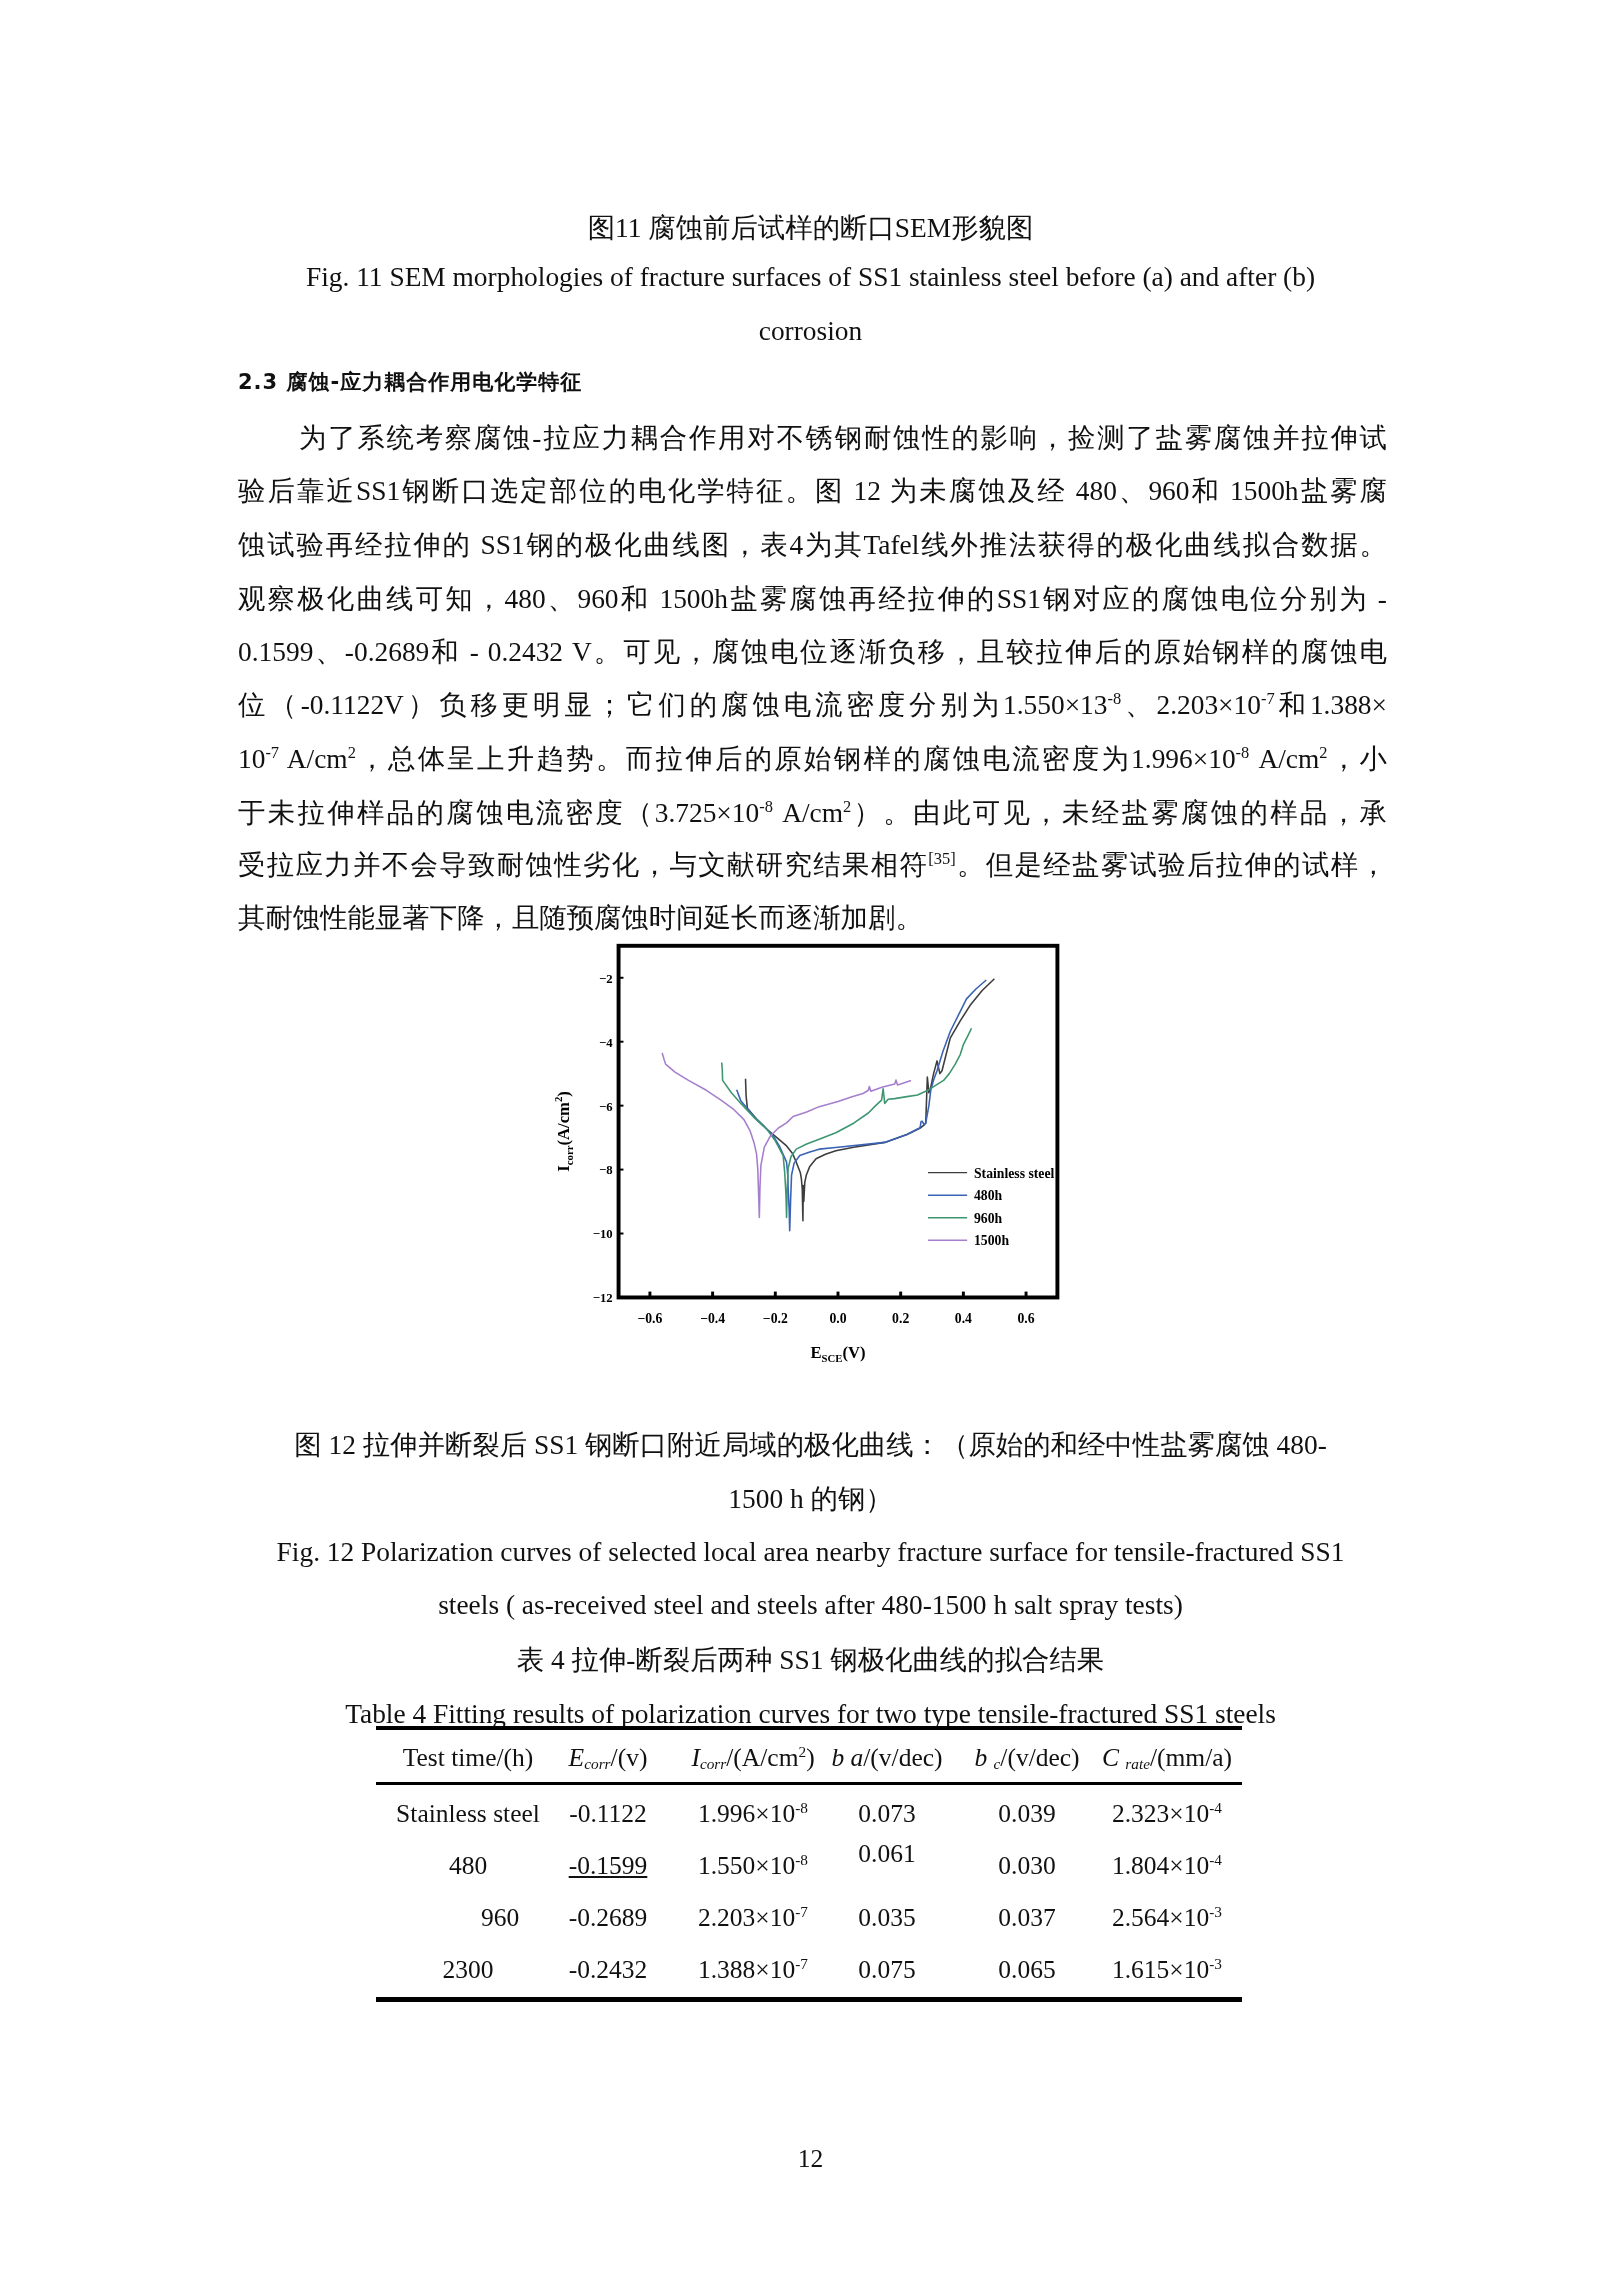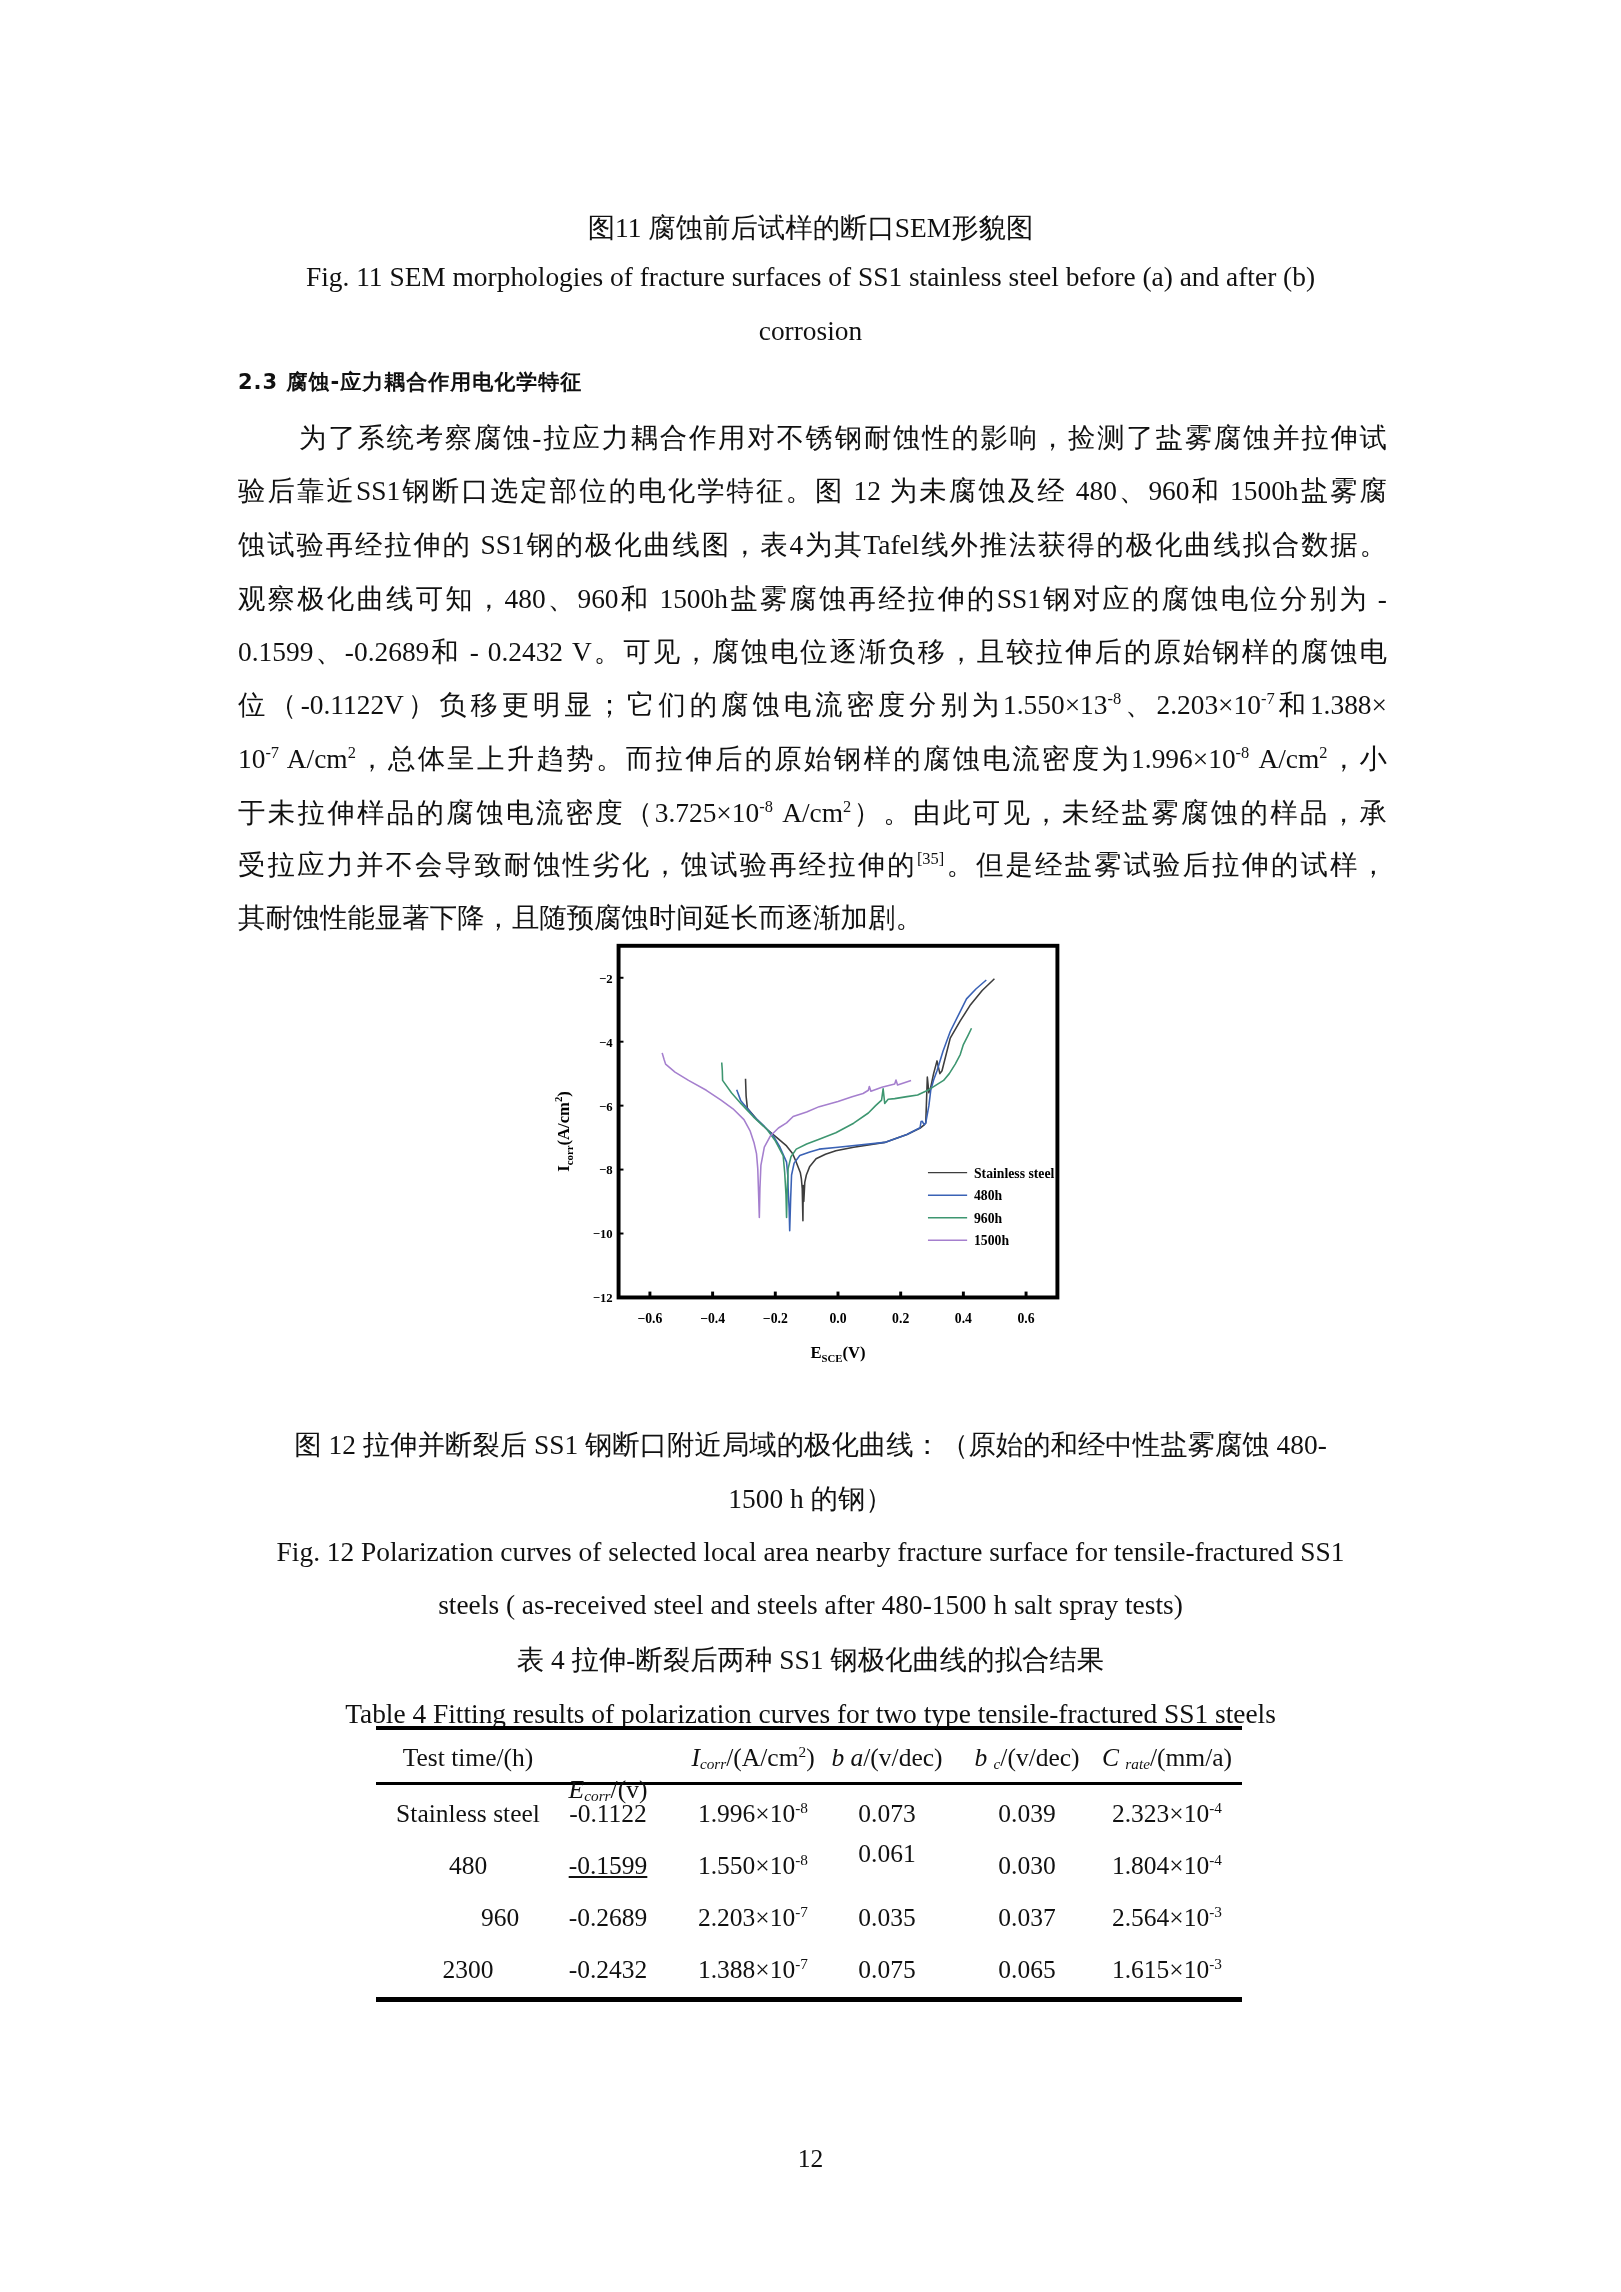--- a/index.html
+++ b/index.html
@@ -40,21 +40,21 @@
   <div class="para-line" style="top:689px;">
     <span>位（-0.1122V）负移更明显；它们的腐蚀电流密度分别为1.550×13</span><sup>-8</sup><span>、2.203×10</span><sup>-7</sup><span>和1.388×</span>
   </div>
   <div class="para-line" style="top:743px;">
     <span>10</span><sup>-7</sup><span> A/cm</span><sup>2</sup><span>，总体呈上升趋势。而拉伸后的原始钢样的腐蚀电流密度为1.996×10</span><sup>-8</sup><span> A/cm</span><sup>2</sup><span>，小</span>
   </div>
   <div class="para-line" style="top:797px;">
     <span>于未拉伸样品的腐蚀电流密度（3.725×10</span><sup>-8</sup><span> A/cm</span><sup>2</sup><span>）。由此可见，未经盐雾腐蚀的样品，承</span>
   </div>
   <div class="para-line" style="top:849px;">
-    <span>受拉应力并不会导致耐蚀性劣化，蚀试验再经拉伸的</span><sup>[35]</sup><span>。但是经盐雾试验后拉伸的试样，</span>
+    <span>受拉应力并不会导致耐蚀性劣化，与文献研究结果相符</span><sup>[35]</sup><span>。但是经盐雾试验后拉伸的试样，</span>
   </div>
   <div class="para-line last" style="top:902px;">其耐蚀性能显著下降，且随预腐蚀时间延长而逐渐加剧。</div>
 </div>
 
 <svg id="chart" width="529" height="431" xmlns="http://www.w3.org/2000/svg" viewBox="0 0 540 440">
   <g id="series-layer">
       <polyline points="200.6,145.8 201.2,163.4 202.5,175.8 211.8,186.9 222.4,197.3 232.6,205.8 242.5,214.3 248.6,222.1 252.4,230.9 256.6,241.7 257.6,247.6 258.5,258.0 259.2,290.7 259.5,254.8 260.1,271.1 261.1,251.5 262.7,244.0 266.2,235.2 272.6,227.4 282.2,222.8 292.8,219.2 311.0,215.6 342.7,210.7 365.4,202.6 379.5,195.7 383.0,192.8 384.6,190.8 386.2,144.1 387.8,160.1 389.7,154.3 392.6,140.5 396.1,127.5 399.0,140.5 401.2,137.6 409.6,104.3 419.8,86.7 429.7,71.0 442.2,55.7 454.7,43.6" fill="none" stroke="#3d3d3d" stroke-width="1.6" stroke-linejoin="round"></polyline>
       <polyline points="191.6,156.9 195.8,168.3 209.2,184.3 219.8,194.4 229.1,204.2 235.8,215.6 242.5,230.9 243.8,245.0 244.1,257.4 245.1,277.6 245.7,300.8 246.7,267.8 247.6,244.0 250.2,231.9 256.0,224.1 266.2,220.5 275.8,217.6 295.0,215.6 342.7,210.7 365.4,202.6 378.8,195.7 379.8,189.5 381.1,189.2 383.0,192.8 384.6,190.8 387.8,173.2 389.7,157.5 392.6,147.1 396.1,137.6 402.2,117.7 409.6,97.5 418.2,80.2 426.2,64.2 435.8,54.1 446.4,44.9" fill="none" stroke="#3a62b5" stroke-width="1.6" stroke-linejoin="round"></polyline>
       <polyline points="176.3,129.1 176.9,137.3 177.2,147.4 186.2,160.1 195.8,170.9 208.6,184.6 222.4,197.3 231.0,209.1 239.0,224.1 240.6,241.7 241.9,264.2 242.5,287.4 243.2,258.0 244.1,237.5 247.0,225.4 252.4,217.6 263.0,212.3 275.8,207.4 292.8,200.9 311.0,191.1 326.0,180.7 333.4,173.2 339.5,167.6 341.1,155.9 342.7,170.9 346.2,166.7 352.9,166.0 365.4,164.0 376.3,162.4 387.8,156.9 402.8,147.4 408.6,140.5 414.7,130.8 419.8,121.0 423.0,110.8 427.8,101.4 431.3,94.2" fill="none" stroke="#3d9670" stroke-width="1.6" stroke-linejoin="round"></polyline>
       <polyline points="115.5,119.3 117.4,125.9 119.0,130.8 128.6,138.9 142.4,147.4 160.6,157.5 175.6,167.6 187.8,176.4 199.0,187.5 205.4,199.3 209.2,210.7 211.8,222.1 213.1,237.5 214.0,264.6 214.7,287.4 215.3,258.0 216.3,234.2 219.8,215.6 225.9,204.2 234.2,196.0 242.5,190.8 249.2,184.3 263.0,179.7 275.8,174.2 295.0,168.9 309.4,164.0 320.6,160.8 326.0,157.5 327.0,153.6 328.6,158.5 339.8,154.3 352.9,151.0 354.2,147.1 355.8,152.0 369.6,147.4" fill="none" stroke="#a57fce" stroke-width="1.6" stroke-linejoin="round"></polyline>
@@ -116,21 +116,21 @@
 <div class="center-line cap" style="top:1644px;">表 4  拉伸-断裂后两种 SS1 钢极化曲线的拟合结果</div>
 <div class="center-line cap" style="top:1698px;">Table 4 Fitting results of polarization curves for two type tensile-fractured SS1 steels</div>
 
 <div>
   <div class="tbl-rule" style="top:1726px;height:3.9px;"></div>
   <div class="tbl-rule" style="top:1782px;height:2.9px;"></div>
   <div class="tbl-rule" style="top:1997px;height:4.9px;"></div>
 
   <div>
     <div class="tcell" style="left:468px;top:1743px;"><span>Test time/(h)</span></div>
-    <div class="tcell" style="left:608px;top:1743px;margin-top:32px;"><span class="ital">E</span><span class="sub">corr</span><span>/(v)</span></div>
+    <div class="tcell" style="left:608px;top:1743px;"><span class="ital">E</span><span class="sub">corr</span><span>/(v)</span></div>
     <div class="tcell" style="left:753px;top:1743px;"><span class="ital">I</span><span class="sub">corr</span><span>/(A/cm</span><sup>2</sup><span>)</span></div>
     <div class="tcell" style="left:887px;top:1743px;"><span class="ital">b </span><span class="ital">a</span><span>/(v/dec)</span></div>
     <div class="tcell" style="left:1027px;top:1743px;"><span class="ital">b </span><span class="sub">c</span><span>/(v/dec)</span></div>
     <div class="tcell" style="left:1167px;top:1743px;"><span class="ital">C </span><span class="sub">rate</span><span>/(mm/a)</span></div>
   </div>
 
   <div id="table-body">
       <div>
         <div class="tcell" style="left: 468px; top: 1799px;"><span>Stainless steel</span></div>
         <div class="tcell" style="left: 608px; top: 1799px;"><span>-0.1122</span></div>

